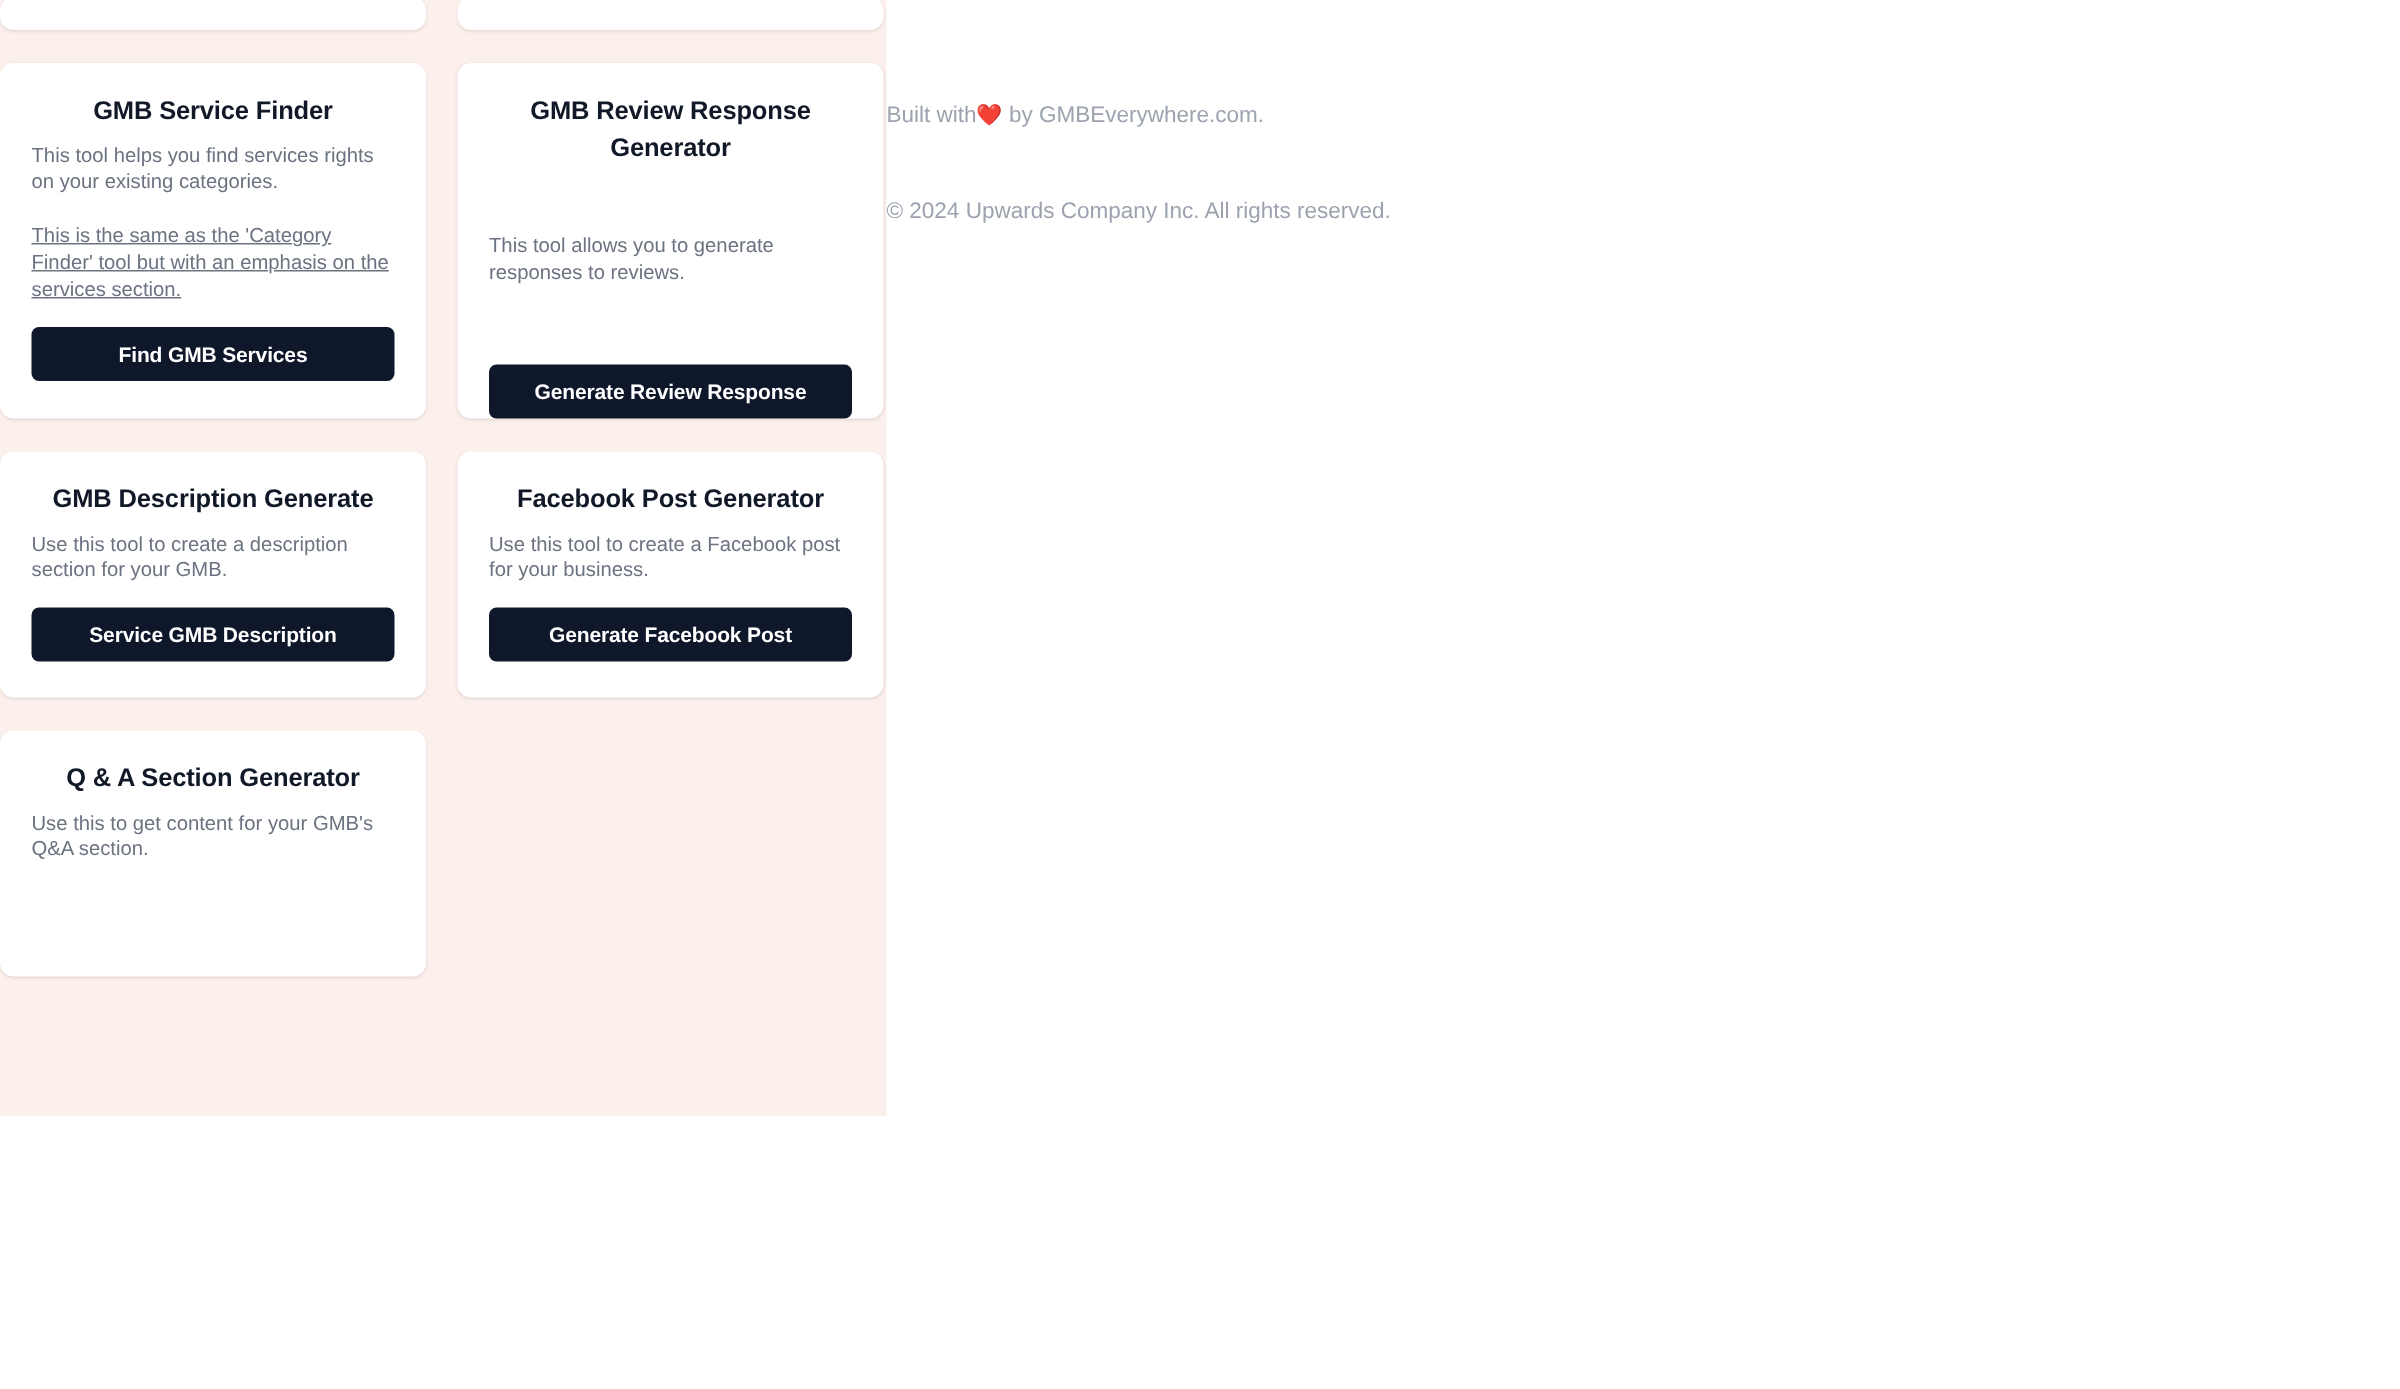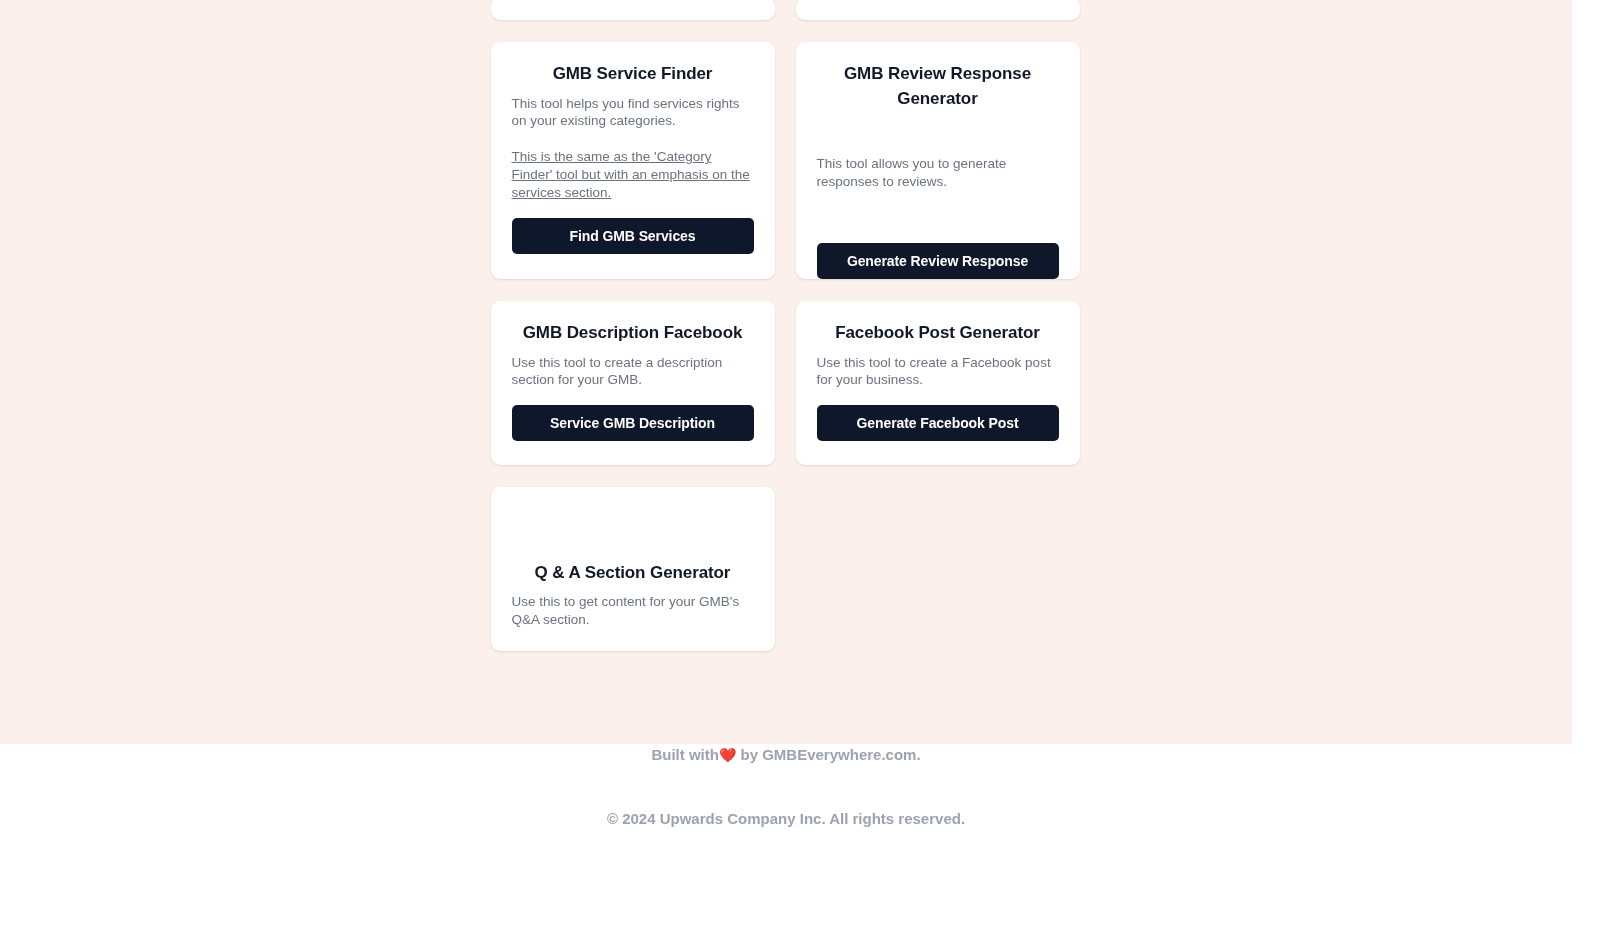--- a/index.html
+++ b/index.html
@@ -9,24 +9,24 @@
     height: 926px;
     overflow: hidden;
   }
 
   body {
     font-family: "Liberation Sans", sans-serif;
     background: #ffffff;
   }
 
   .page {
-    width: 1572px;
+    width: 1300px;
     height: 926px;
     display: flex;
-    flex-direction: column;
+    flex-direction: row;
   }
 
   
   .main-region {
     background: #FBF0EC;
     height: 744px;
     overflow: hidden;
     position: relative;
   }
 
@@ -99,31 +99,31 @@
     margin-top: auto;
   }
 
   .btn-spacer { margin-top: 16px; }
 
   
   .card-service   { height: 237px; }
   .card-review    { height: 237px; gap: 36px; }
   .card-desc      { height: 164px; }
   .card-fb        { height: 164px; }
-  .card-qa        { height: 164px; justify-content: flex-end; }
+  .card-qa        { height: 164px; }
 
   
   .footer {
     background: #ffffff;
     flex: 1;
     display: flex;
     flex-direction: column;
-    align-items: center;
+    align-items: flex-start;
     justify-content: flex-start;
-    font-weight: bold;
+    padding-top: 66px;
   }
 
   .footer-built {
     font-size: 15px;
     color: #9CA3AF;
     line-height: 1.5;
   }
 
   .footer-heart {
     color: #EF3E36;
@@ -160,21 +160,21 @@
           <button class="card-btn btn-spacer">Find GMB Services</button>
         </div>
 
         <div class="card card-review">
           <div class="card-title">GMB Review Response Generator</div>
           <div class="card-body">This tool allows you to generate responses to reviews.</div>
           <button class="card-btn btn-spacer">Generate Review Response</button>
         </div>
 
         <div class="card card-desc">
-          <div class="card-title">GMB Description Facebook</div>
+          <div class="card-title">GMB Description Generate</div>
           <div class="card-body">Use this tool to create a description section for your GMB.</div>
           <button class="card-btn btn-spacer">Service GMB Description</button>
         </div>
 
         <div class="card card-fb">
           <div class="card-title">Facebook Post Generator</div>
           <div class="card-body">Use this tool to create a Facebook post for your business.</div>
           <button class="card-btn btn-spacer">Generate Facebook Post</button>
         </div>
 

